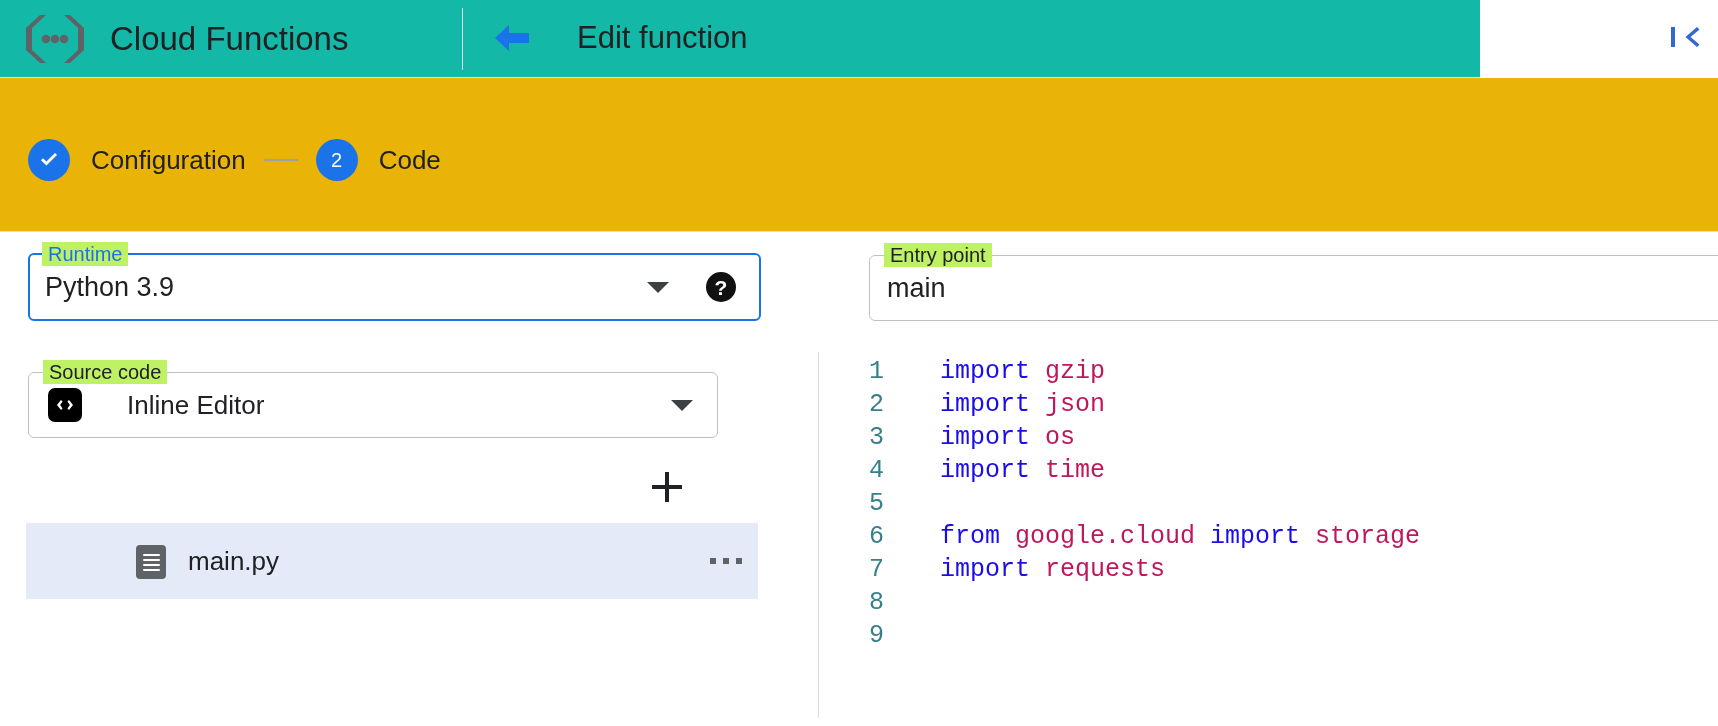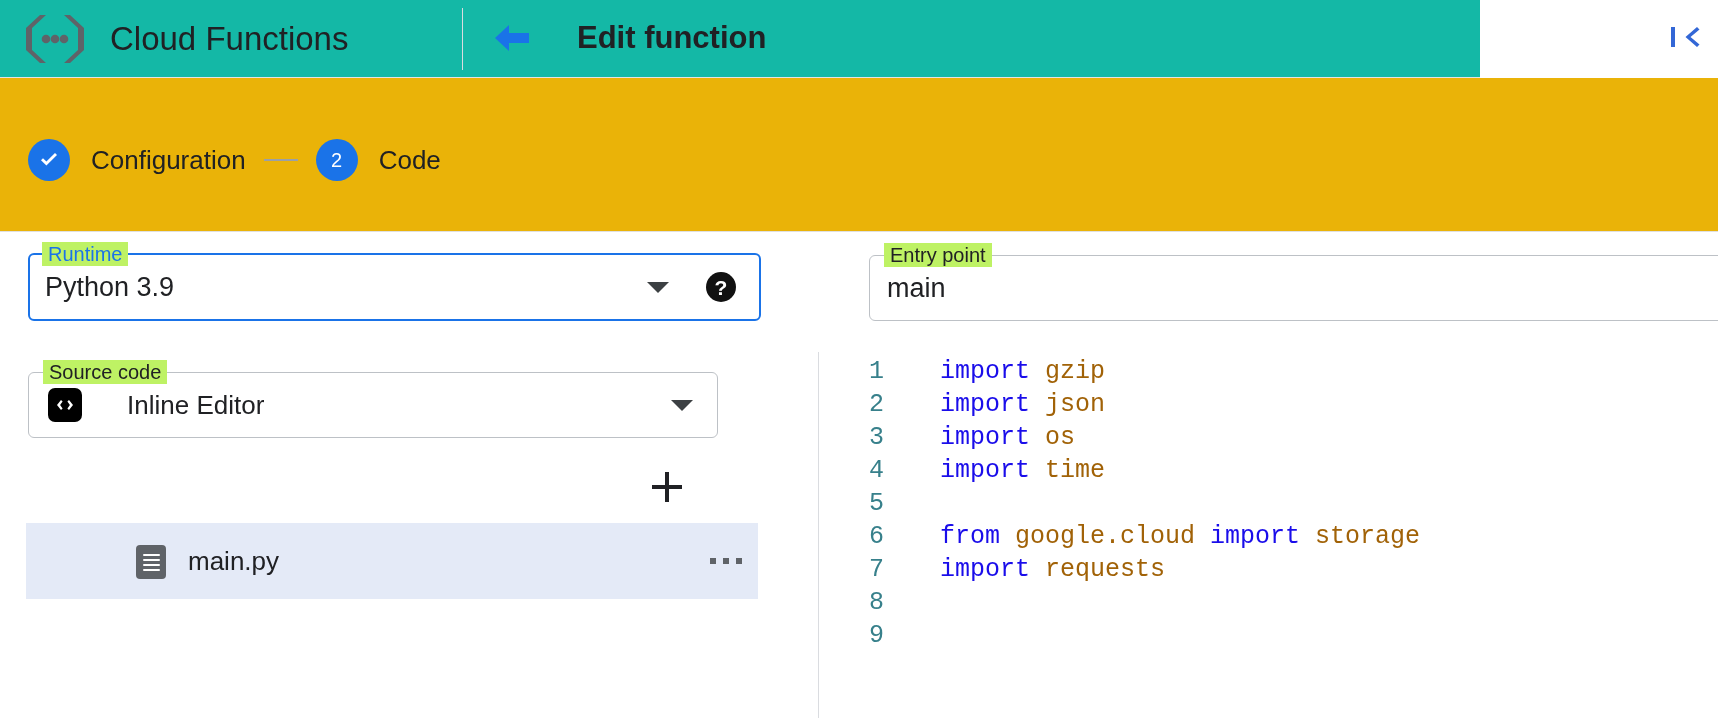--- a/index.html
+++ b/index.html
@@ -30,21 +30,21 @@
   }
   .hdr-divider{
     position:absolute;left:462px;top:8px;width:1px;height:62px;background:#dadce0;
   }
   .back-arrow{
     position:absolute;left:487px;top:16px;width:48px;height:44px;
     cursor:pointer;
   }
   .page-title{
     position:absolute;left:577px;top:14px;
-    font-size:31px;line-height:48px;color:#202124;font-weight:700;
+    font-size:31px;line-height:48px;color:#202124;font-weight:400;
     white-space:nowrap;
   }
   .collapse-icon{
     position:absolute;left:1668px;top:20px;width:34px;height:34px;cursor:pointer;
   }
 
   
   .stepper-band{
     position:absolute;left:0;top:78px;width:1718px;height:154px;
     border-bottom:1px solid #e0e0e0;box-sizing:border-box;background:#eab308;
@@ -157,21 +157,21 @@
     font-family:"Liberation Mono", monospace;
     font-size:25px;
   }
   .code-line{height:33px;display:flex;align-items:center;white-space:pre;}
   .ln{
     width:54px;text-align:right;color:#37808b;flex:none;
     font-family:"Liberation Mono", monospace;font-size:25px;
   }
   .code-text{margin-left:56px;}
   .kw{color:#1a0dea;}
-  .id{color:#a16207;}
+  .id{color:#be185d;}
 </style>
 </head>
 <body>
 
 <div class="app">
 
   <div class="header">
 
     <div class="logo">
       <svg width="62" height="54" viewBox="0 0 62 54">

